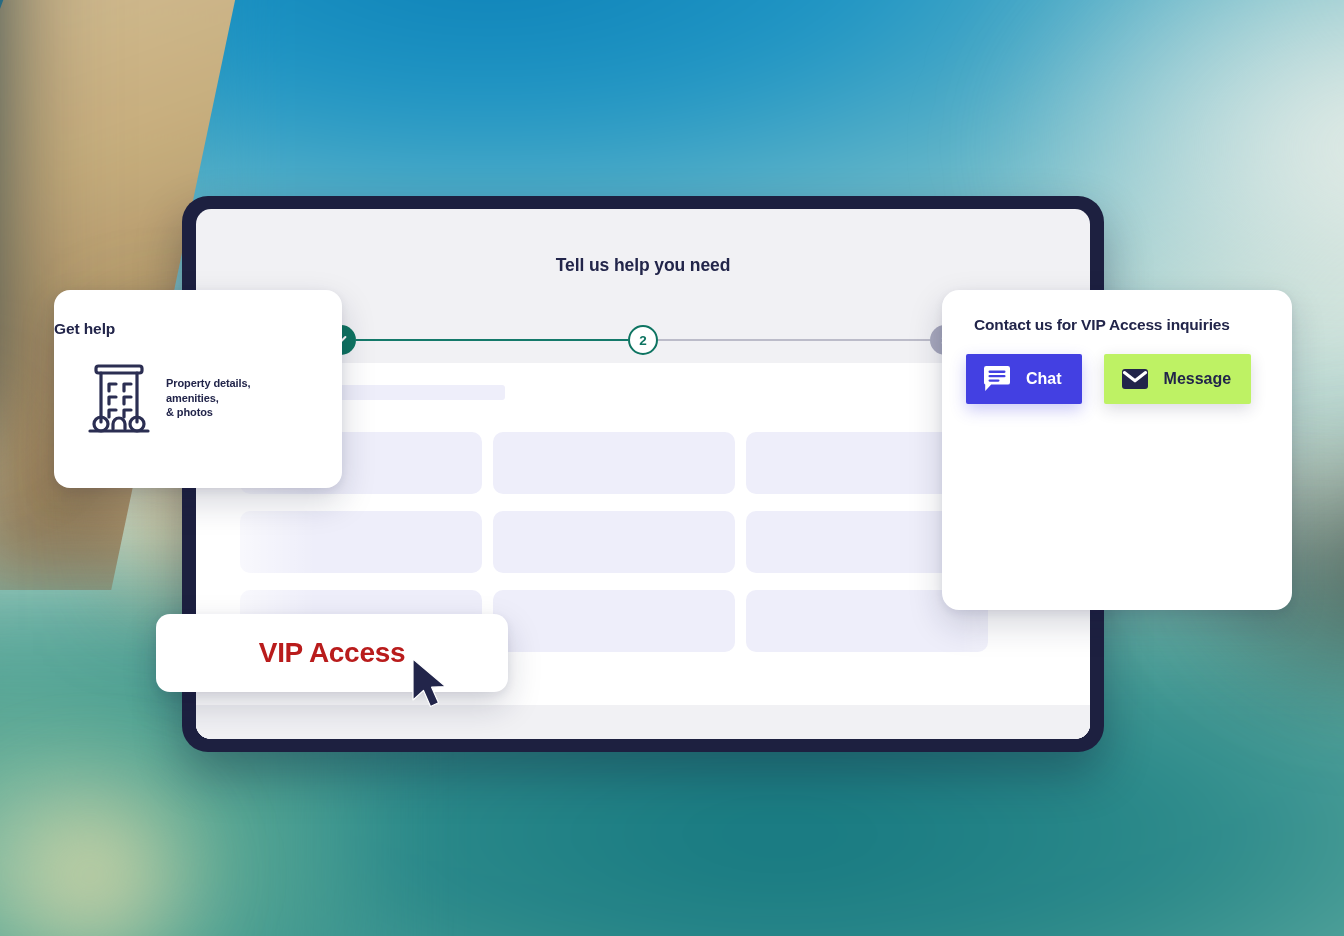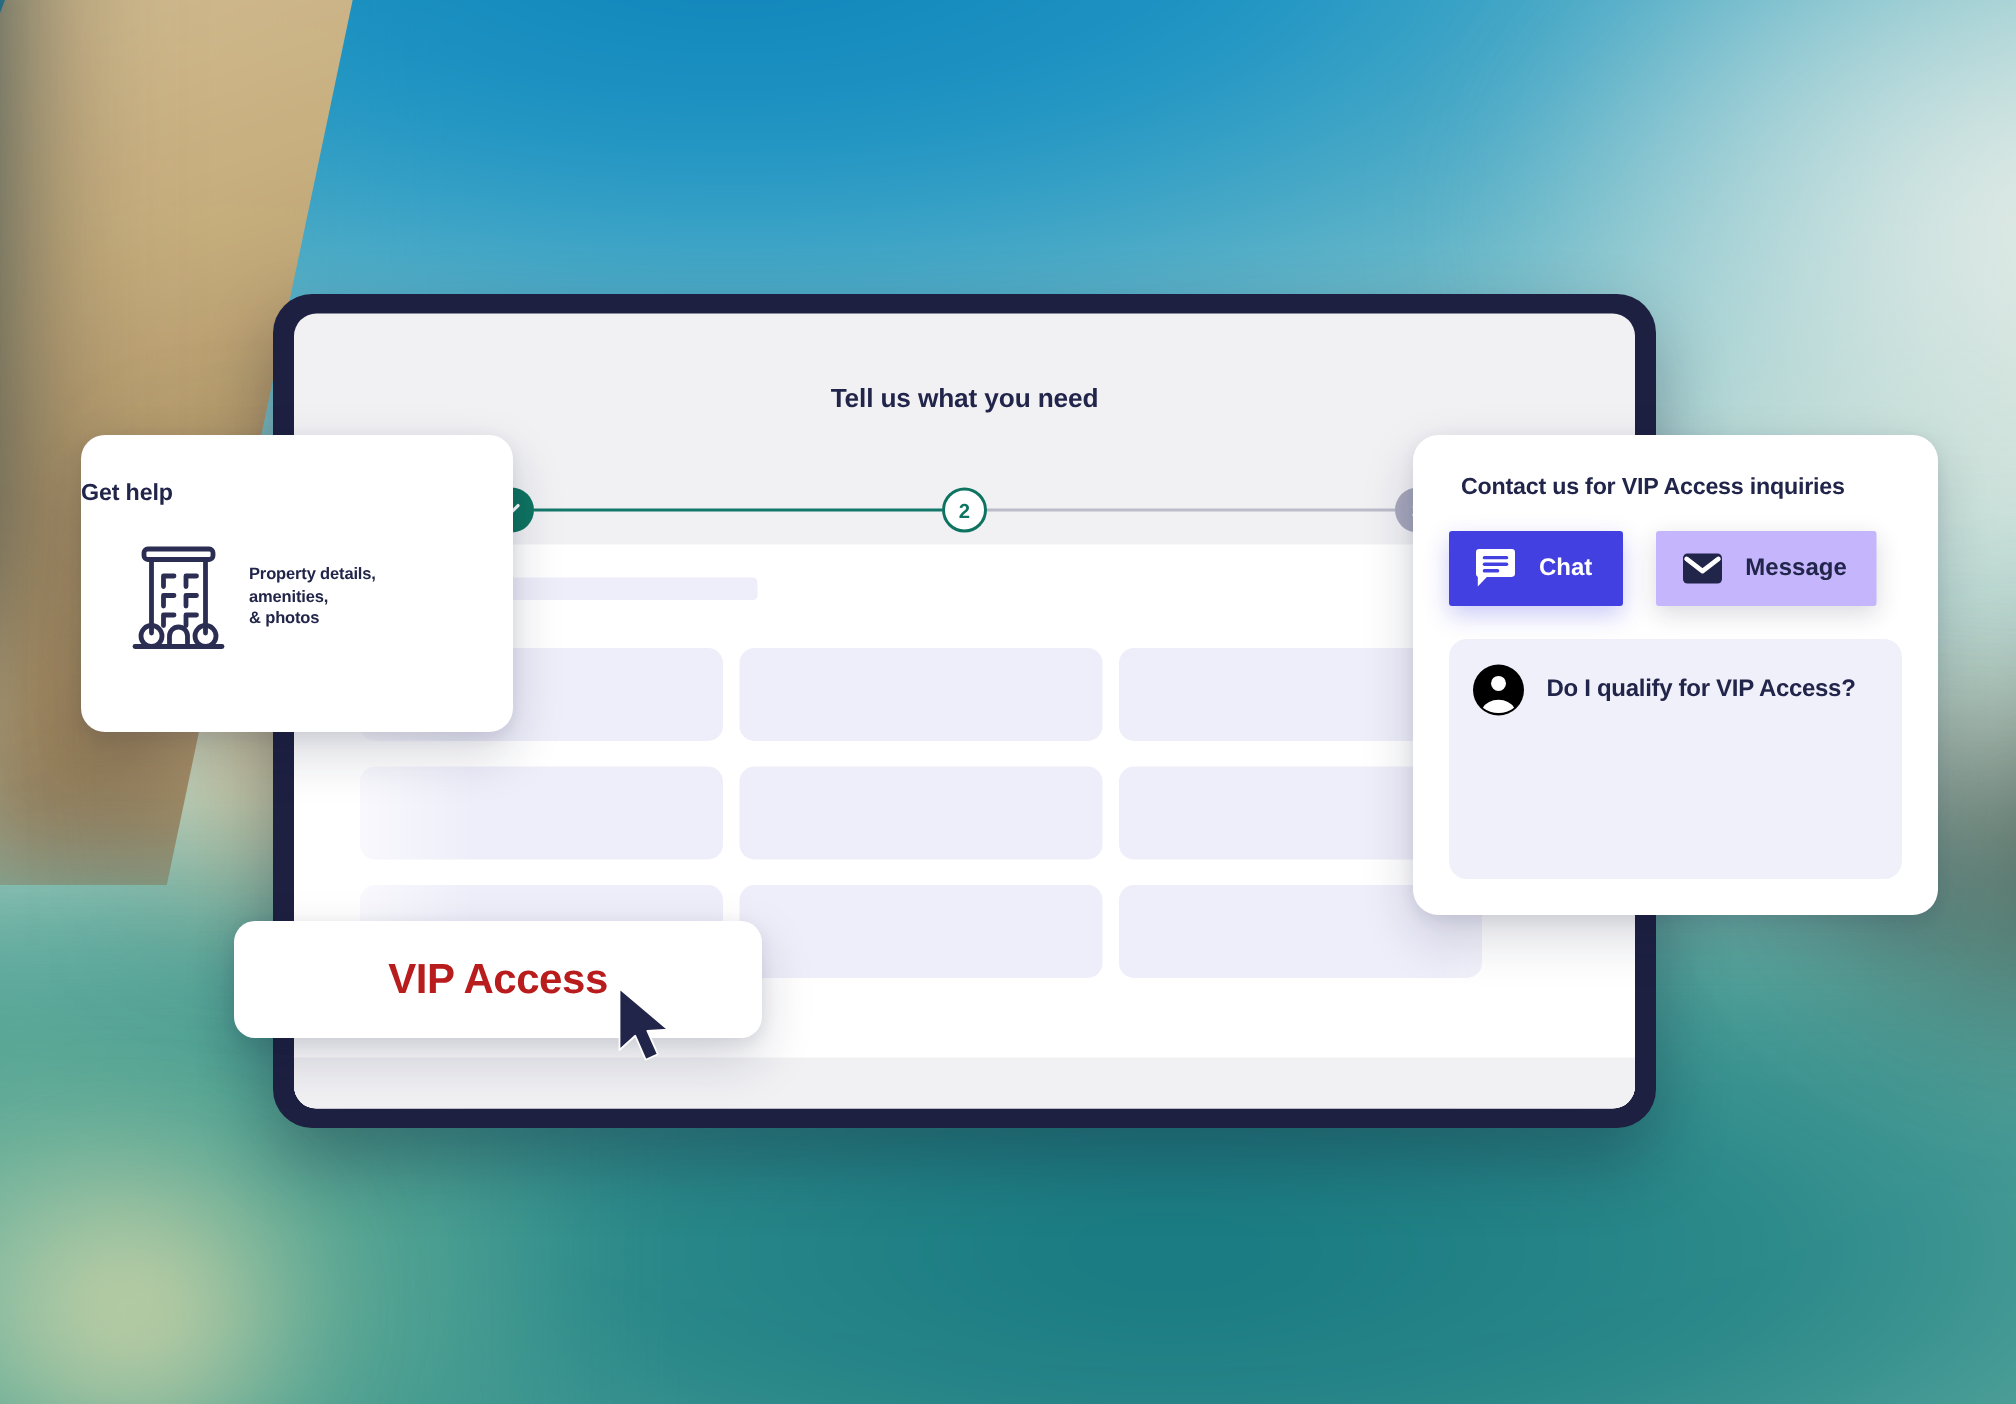--- a/index.html
+++ b/index.html
@@ -356,21 +356,21 @@
   #chat-btn {
     background: #4340e2;
     box-shadow: 0 6px 16px rgba(67,64,226,0.28);
   }
   #chat-btn .btn-label {
     color: #ffffff;
     font-size: 16px;
     font-weight: 700;
   }
   #message-btn {
-    background: #c4b5fd;
+    background: #bef264;
     box-shadow: 0 5px 16px rgba(30,34,70,0.16);
   }
   #message-btn .btn-label {
     color: #22254a;
     font-size: 16px;
     font-weight: 700;
   }
   #chat-panel {
     margin: 22px 24px 0 24px;
     background: #f0f0fb;
@@ -404,21 +404,21 @@
   <div class="bg-gold"></div>
   <div class="bg-gold2"></div>
   <div class="bg-dark-right"></div>
   <div class="bg-layer bg-dark-left"></div>
 </div>
 
 <div id="device-window">
   <div id="device-screen">
 
     <div id="screen-header">
-      <div id="screen-title">Tell us what you need</div>
+      <div id="screen-title">Tell us help you need</div>
 
       <div id="stepper">
         <div class="step-node step-done">
           <svg class="check-glyph" viewBox="0 0 16 16">
             <path d="M3 8.4 L6.2 11.4 L13 4.6" fill="none" stroke="#ffffff" stroke-width="2.4" stroke-linecap="round" stroke-linejoin="round"></path>
           </svg>
         </div>
         <div class="step-line line-done"></div>
         <div class="step-node step-current">2</div>
         <div class="step-line line-todo"></div>
@@ -504,23 +504,13 @@
 
     <div id="message-btn" class="contact-btn">
       <svg width="30" height="28" viewBox="0 0 30 28">
         <rect x="2" y="4" width="26" height="20" rx="3" fill="#22254a"></rect>
         <path d="M4.4 7.6 L15 15.8 L25.6 7.6" fill="none" stroke="#ffffff" stroke-width="3.1" stroke-linecap="round" stroke-linejoin="round"></path>
       </svg>
       <span class="btn-label">Message</span>
     </div>
   </div>
 
-  <div id="chat-panel">
-    <div id="chat-message-row">
-      <svg width="36" height="36" viewBox="0 0 36 36">
-        <circle cx="18" cy="18" r="17" fill="#000000"></circle>
-        <circle cx="18" cy="13.6" r="5" fill="#ffffff"></circle>
-        <path d="M7.6 29.8 a11.2 8.4 0 0 1 20.8 0 a17 17 0 0 1 -20.8 0 Z" fill="#ffffff"></path>
-      </svg>
-      <div id="chat-question">Do I qualify for VIP Access?</div>
-    </div>
-  </div>
 </div>
 
 </body></html>

